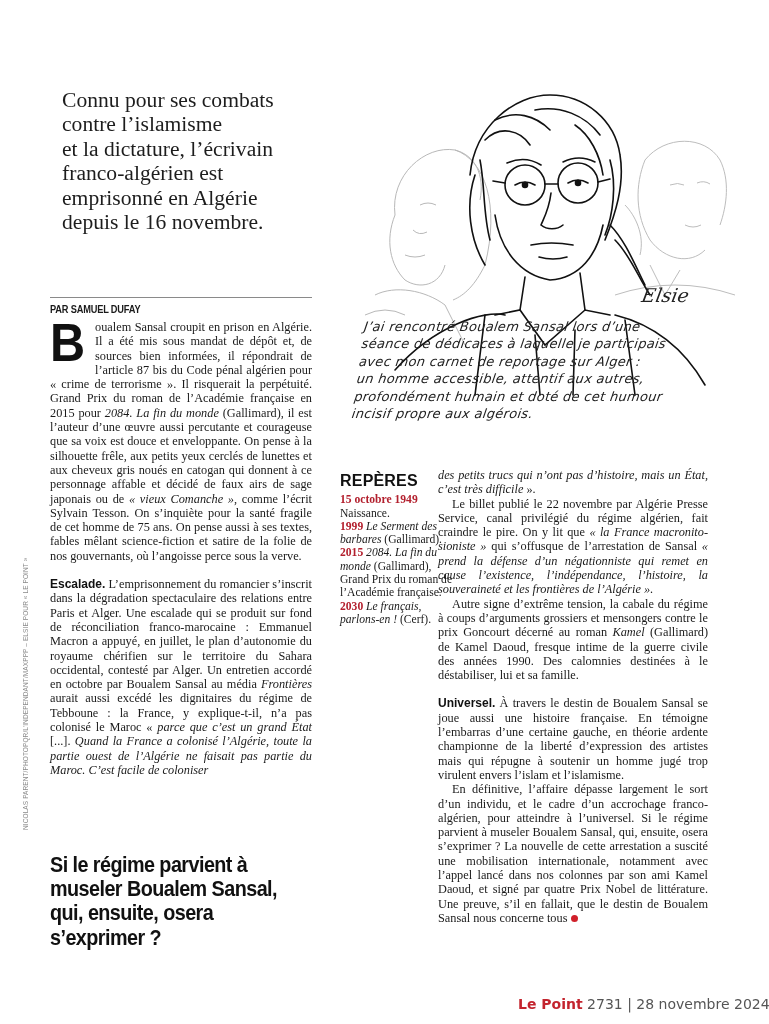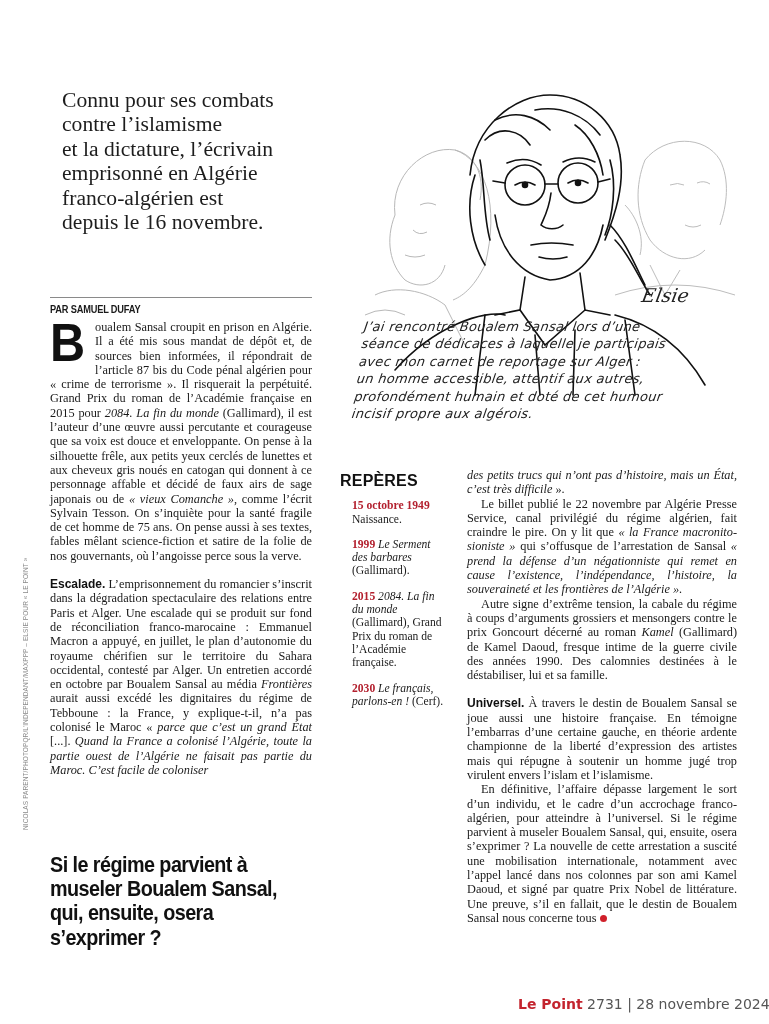--- a/index.html
+++ b/index.html
@@ -5,58 +5,58 @@
   html, body { margin: 0; padding: 0; background: #ffffff; }
   body { width: 769px; height: 1024px; position: relative; overflow: hidden; color: #1a1a1a; }
 
   .chapo { position: absolute; left: 50px; top: 88px; width: 280px; font-family: "Liberation Serif", serif; font-size: 21.6px; line-height: 24.4px; color: #1d1d1d; }
   .chapo span { display: block; white-space: nowrap; margin-left: 12px; }
   .rule { position: absolute; left: 50px; top: 297px; width: 262px; height: 1px; background: #8a8a8a; }
   .byline { position: absolute; left: 50px; top: 303px; font-family: "Liberation Sans", sans-serif; font-weight: bold; font-size: 10.5px; letter-spacing: -0.2px; color: #1a1a1a; transform: scaleX(0.88); transform-origin: left; }
 
   .col { position: absolute; font-family: "Liberation Serif", serif; font-size: 12.3px; line-height: 14.3px; color: #1a1a1a; text-align: justify; }
   .col1 { left: 50px; top: 320px; width: 262px; }
-  .col3 { left: 467px; top: 468px; width: 270px; }
+  .col3 { left: 438px; top: 468px; width: 270px; }
   .col p { margin: 0; }
   .col p.indent { text-indent: 14px; }
   .col p.gap { margin-top: 14px; }
   .dropcap { float: left; font-family: "Liberation Sans", sans-serif; font-weight: 900; font-size: 54px; line-height: 40px; height: 42px; margin: 2px 6px 0 0; color: #111; transform: scaleX(0.9); transform-origin: left; }
   .runin { font-family: "Liberation Sans", sans-serif; font-weight: bold; font-size: 12px; color: #111; }
   i { font-style: italic; }
 
   .pullquote { position: absolute; left: 50px; top: 853px; width: 270px; font-family: "Liberation Sans", sans-serif; font-weight: bold; font-size: 21.5px; line-height: 24.2px; letter-spacing: -0.6px; color: #111; transform: scaleX(0.92); transform-origin: left; }
   .pullquote span { display: block; white-space: nowrap; }
 
   .credit { position: absolute; left: 22px; top: 830px; transform: rotate(-90deg); transform-origin: left top; font-family: "Liberation Sans", sans-serif; font-size: 6.5px; color: #8a8a8a; white-space: nowrap; letter-spacing: 0.1px; width: 340px; }
 
   .illustration { position: absolute; left: 335px; top: 65px; width: 420px; height: 395px; }
   .handwriting { position: absolute; left: 358px; top: 318px; width: 400px; font-family: "DejaVu Sans", sans-serif; font-style: italic; font-size: 13px; line-height: 17.4px; color: #222; transform: skewX(-8deg); letter-spacing: 0.3px; }
   .handwriting span { display: block; white-space: nowrap; }
   .signature { position: absolute; left: 642px; top: 284px; font-family: "DejaVu Serif", serif; font-style: italic; font-size: 19px; color: #222; transform: skewX(-10deg); }
 
   .reperes { position: absolute; left: 340px; top: 474px; width: 120px; font-family: "Liberation Serif", serif; font-size: 11.6px; line-height: 13.3px; color: #1a1a1a; }
   .reperes-title { font-family: "Liberation Sans", sans-serif; font-weight: 900; font-size: 16px; letter-spacing: 0.2px; margin-bottom: 6px; color: #111; }
   .reperes .date { color: #b3202e; font-weight: bold; }
-  .reperes .entry { margin: 12px; }
+  .reperes .entry { margin: 0; }
 
   .footer { position: absolute; left: 518px; top: 996px; font-family: "DejaVu Sans", sans-serif; font-size: 14px; color: #555; white-space: nowrap; }
   .footer .brand { color: #c3242e; font-weight: bold; }
   .footer .pagenum { color: #111; font-weight: bold; }
   .footer .sep { color: #555; }
   .enddot { display: inline-block; width: 7px; height: 7px; border-radius: 50%; background: #d0202a; margin-left: 4px; vertical-align: 0px; }
 </style>
 </head>
 <body>
 
 <div class="chapo">
   <span>Connu pour ses combats</span>
   <span>contre l’islamisme</span>
   <span>et la dictature, l’écrivain</span>
+  <span>franco-algérien est</span>
   <span>emprisonné en Algérie</span>
-  <span>franco-algérien est</span>
   <span>depuis le 16 novembre.</span>
 </div>
 
 <div class="rule"></div>
 <div class="byline">PAR SAMUEL DUFAY</div>
 
 <div class="col col1">
   <p>
     <span class="dropcap">B</span><span>oualem Sansal croupit en prison en Algérie. Il a été mis sous mandat de dépôt et, de sources bien informées, il répondrait de l’article 87 bis du Code pénal algérien pour « crime de terrorisme ». Il risquerait la perpétuité. Grand Prix du roman de l’Académie française en 2015 pour </span><i>2084. La fin du monde</i><span> (Gallimard), il est l’auteur d’une œuvre aussi percutante et courageuse que sa voix est douce et enveloppante. On pense à la silhouette frêle, aux petits yeux cerclés de lunettes et aux cheveux gris noués en catogan qui donnent à ce personnage affable et décidé de faux airs de sage japonais ou de </span><i>« vieux Comanche »</i><span>, comme l’écrit Sylvain Tesson. On s’inquiète pour la santé fragile de cet homme de 75 ans. On pense aussi à ses textes, fables mêlant science-fiction et satire de la folie de nos gouvernants, où l’angoisse perce sous la verve.</span>
   </p>

